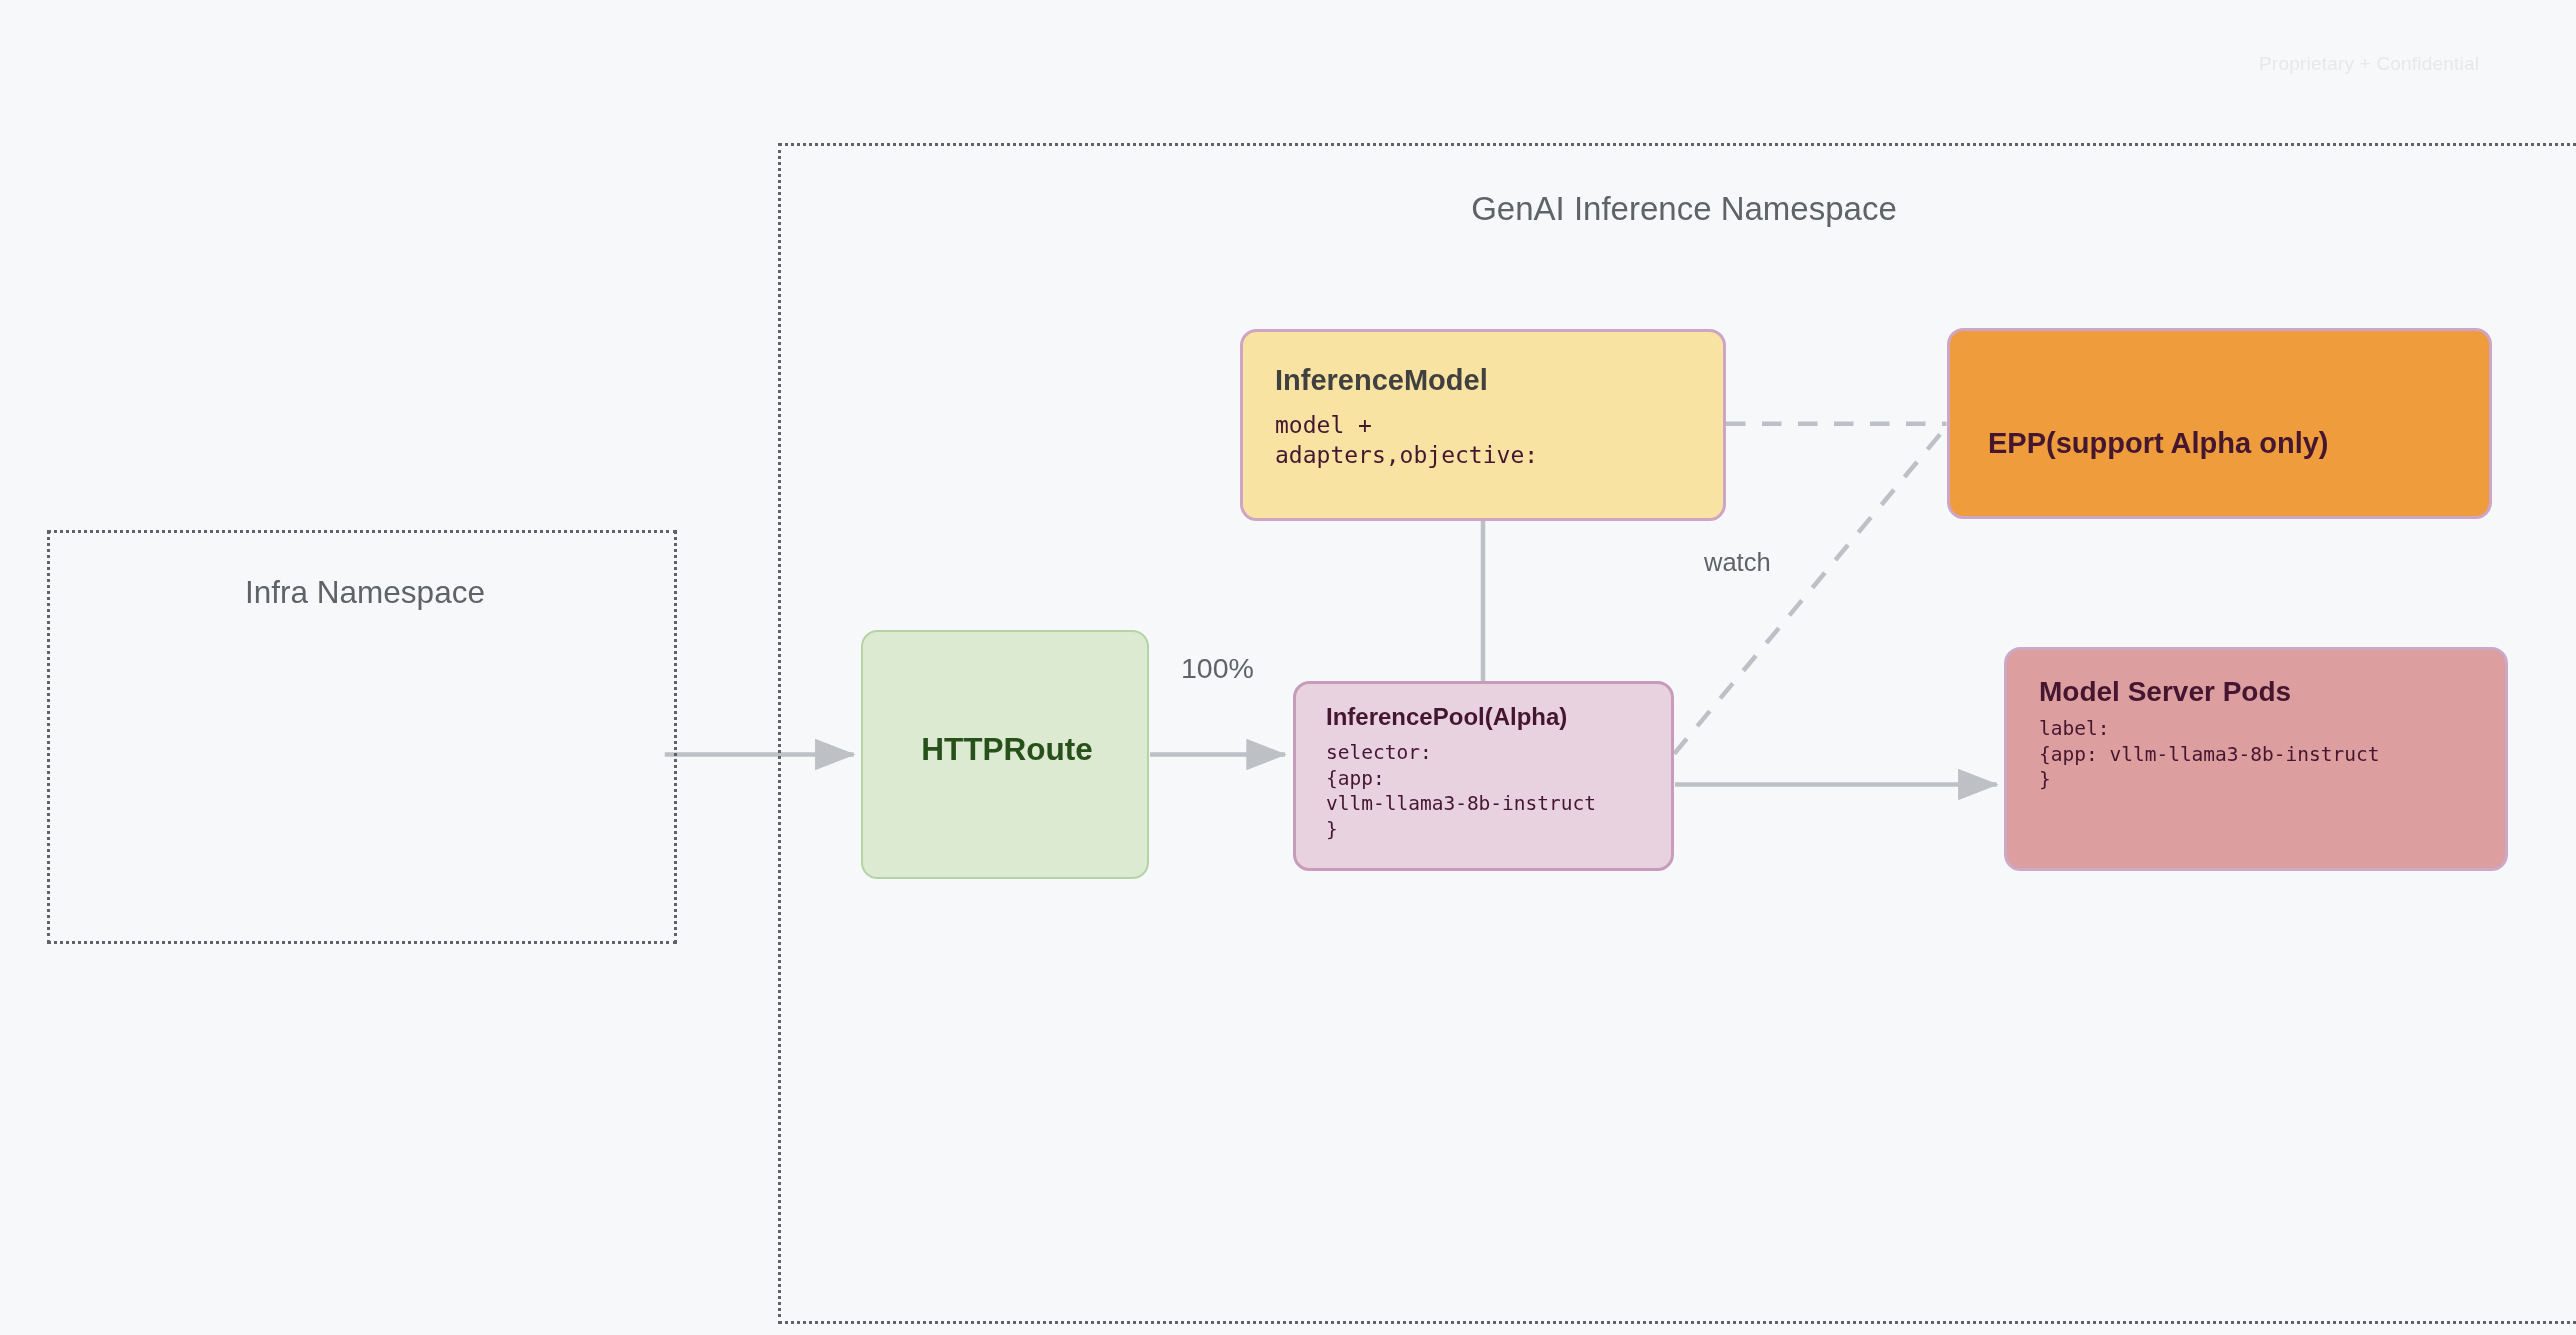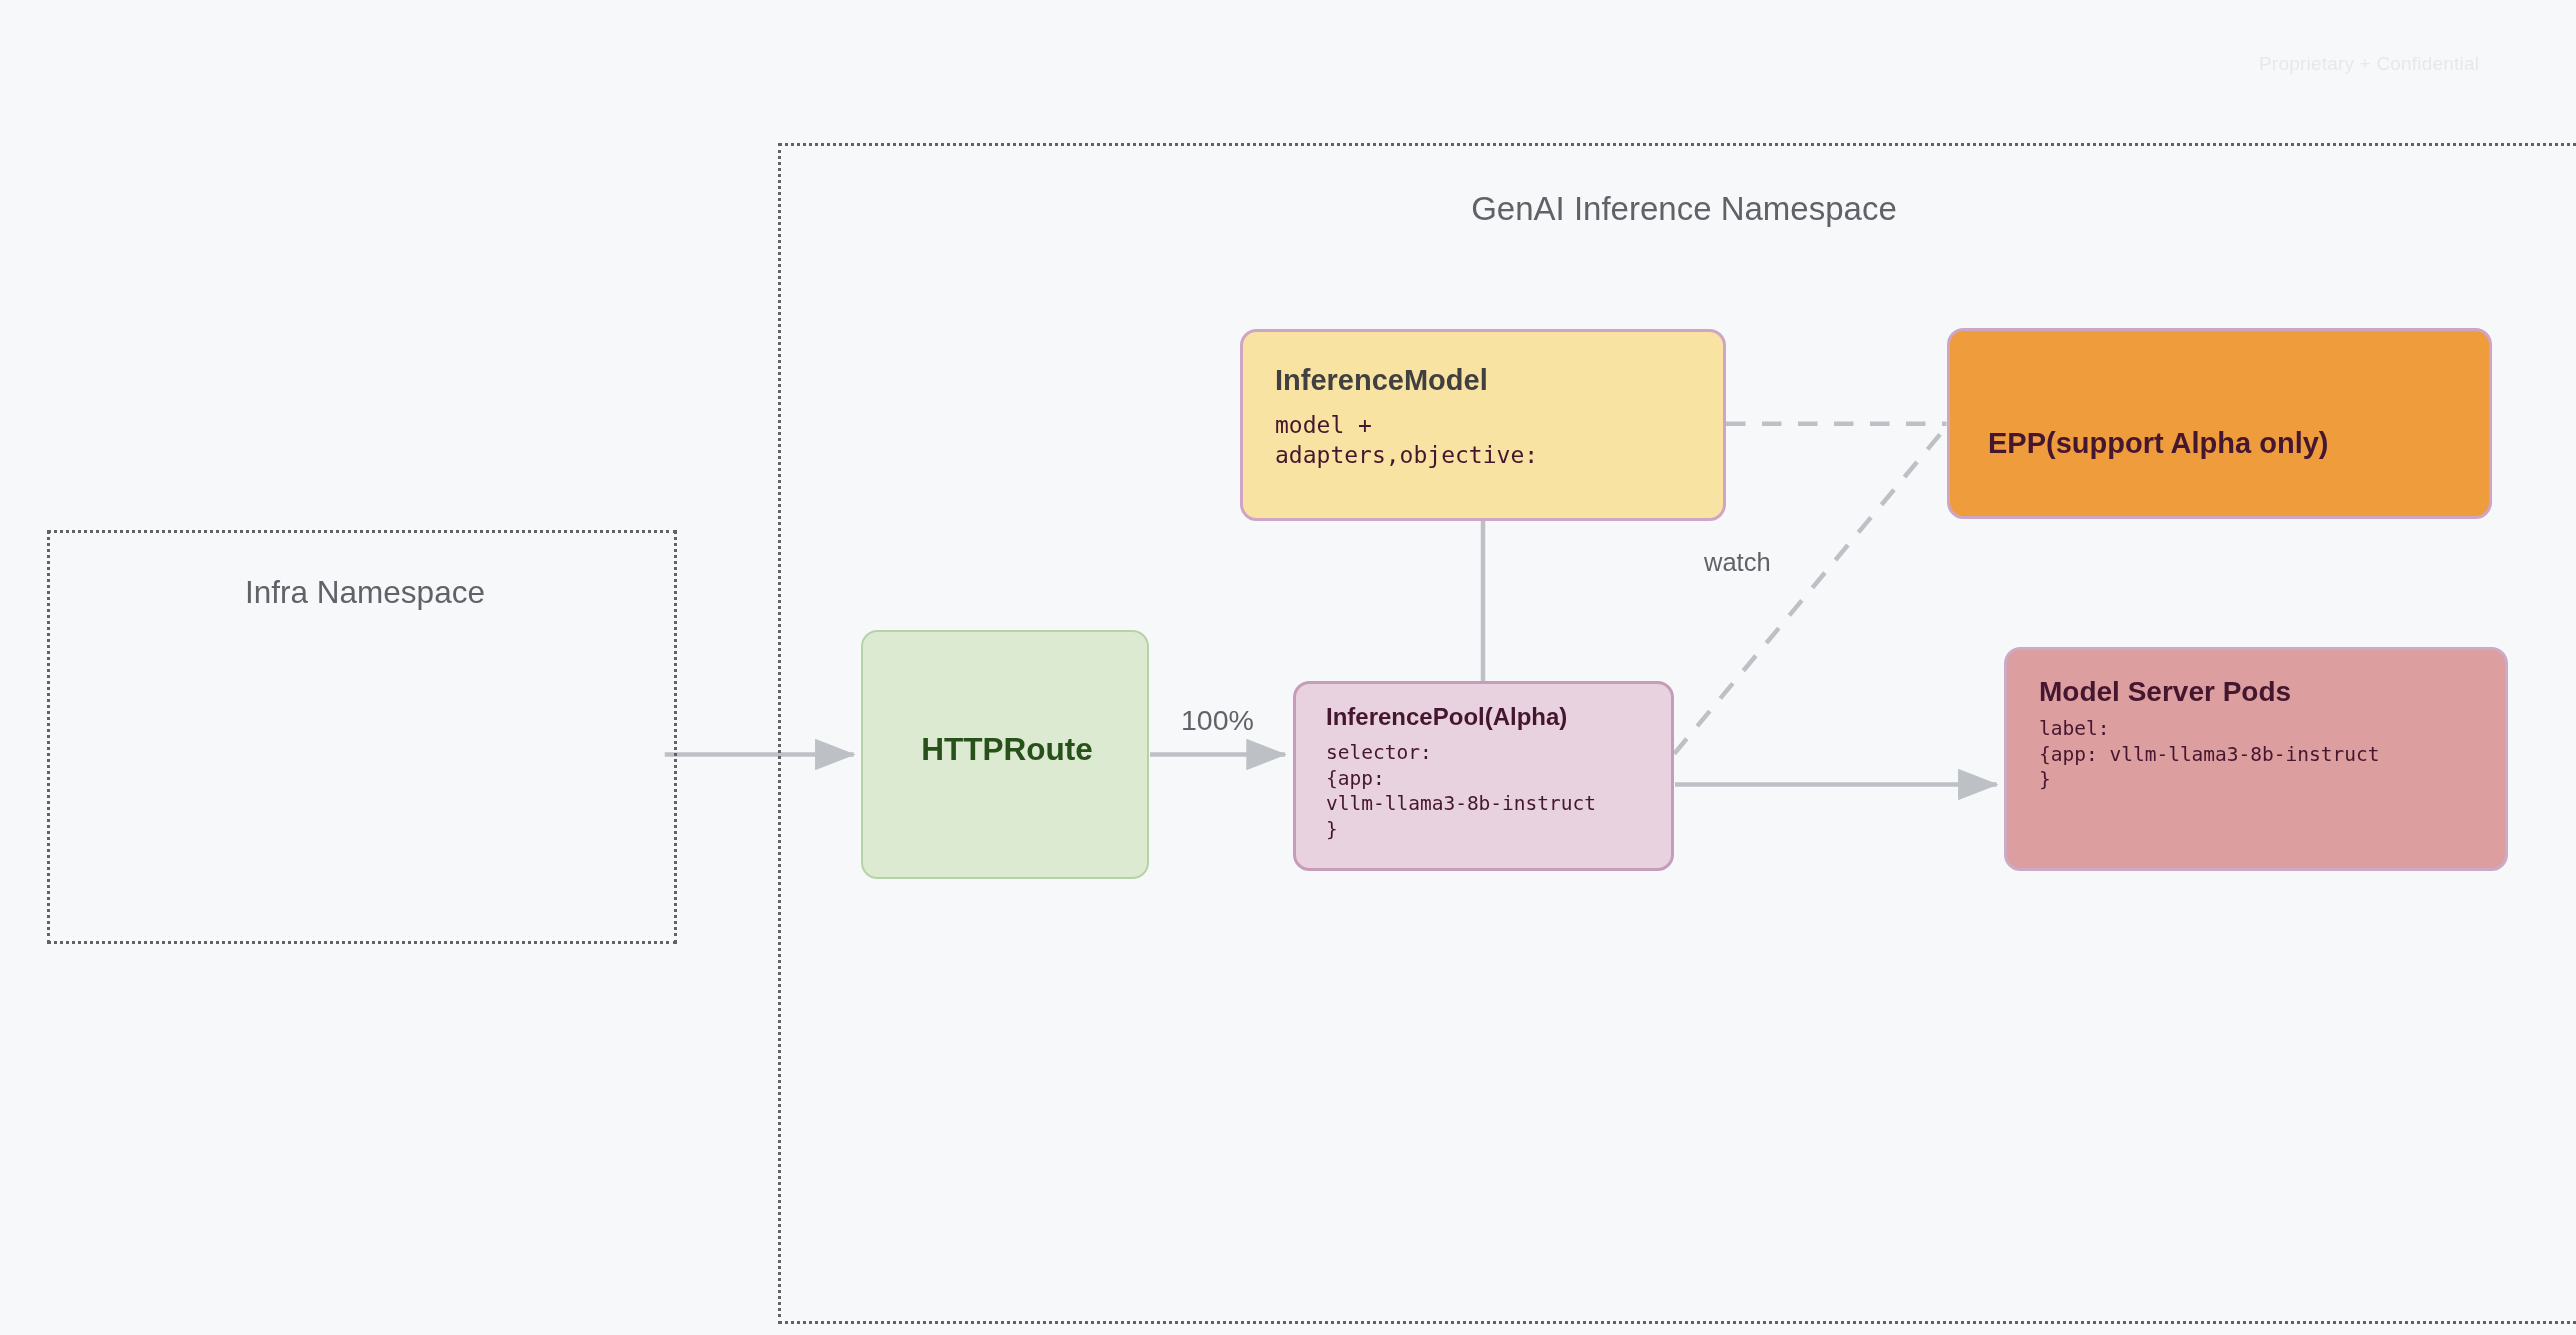--- a/index.html
+++ b/index.html
@@ -212,21 +212,21 @@
     color: #45162f;
   }
 
   
   .edge-label {
     color: #5f6368;
     white-space: nowrap;
   }
   #label-100 {
     left: 1181px;
-    top: 704px;
+    top: 652px;
     font-size: 28.5px;
   }
   #label-watch {
     left: 1704px;
     top: 548px;
     font-size: 25.5px;
   }
 
   
   #connectors {

